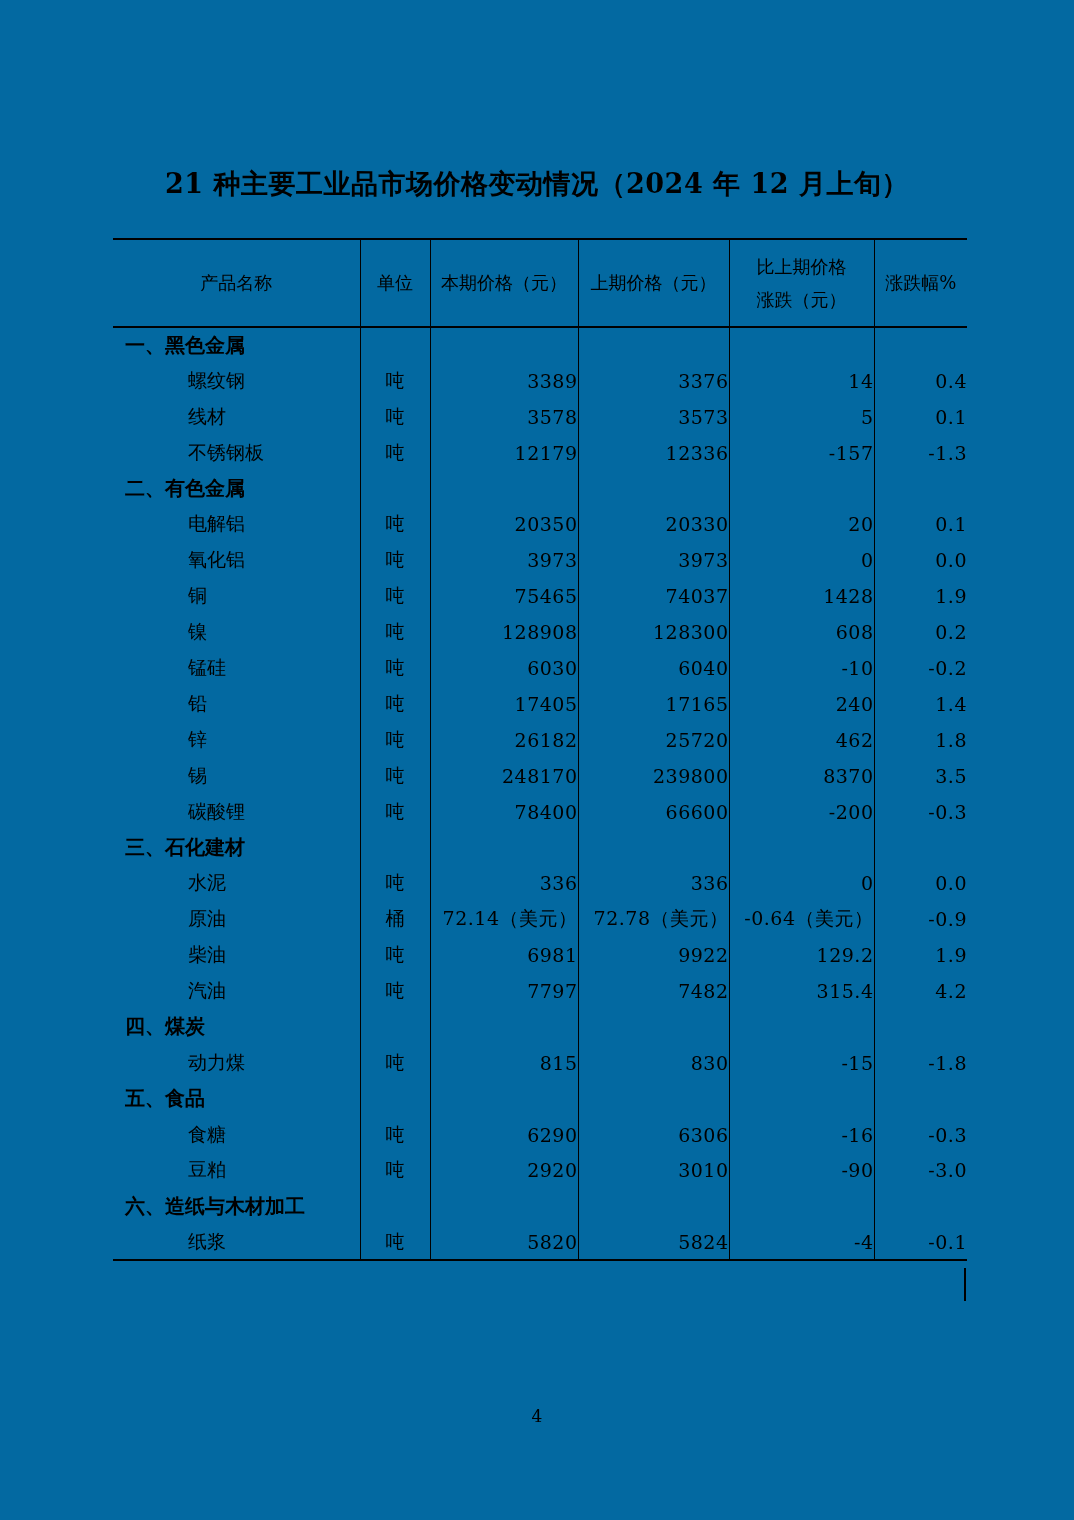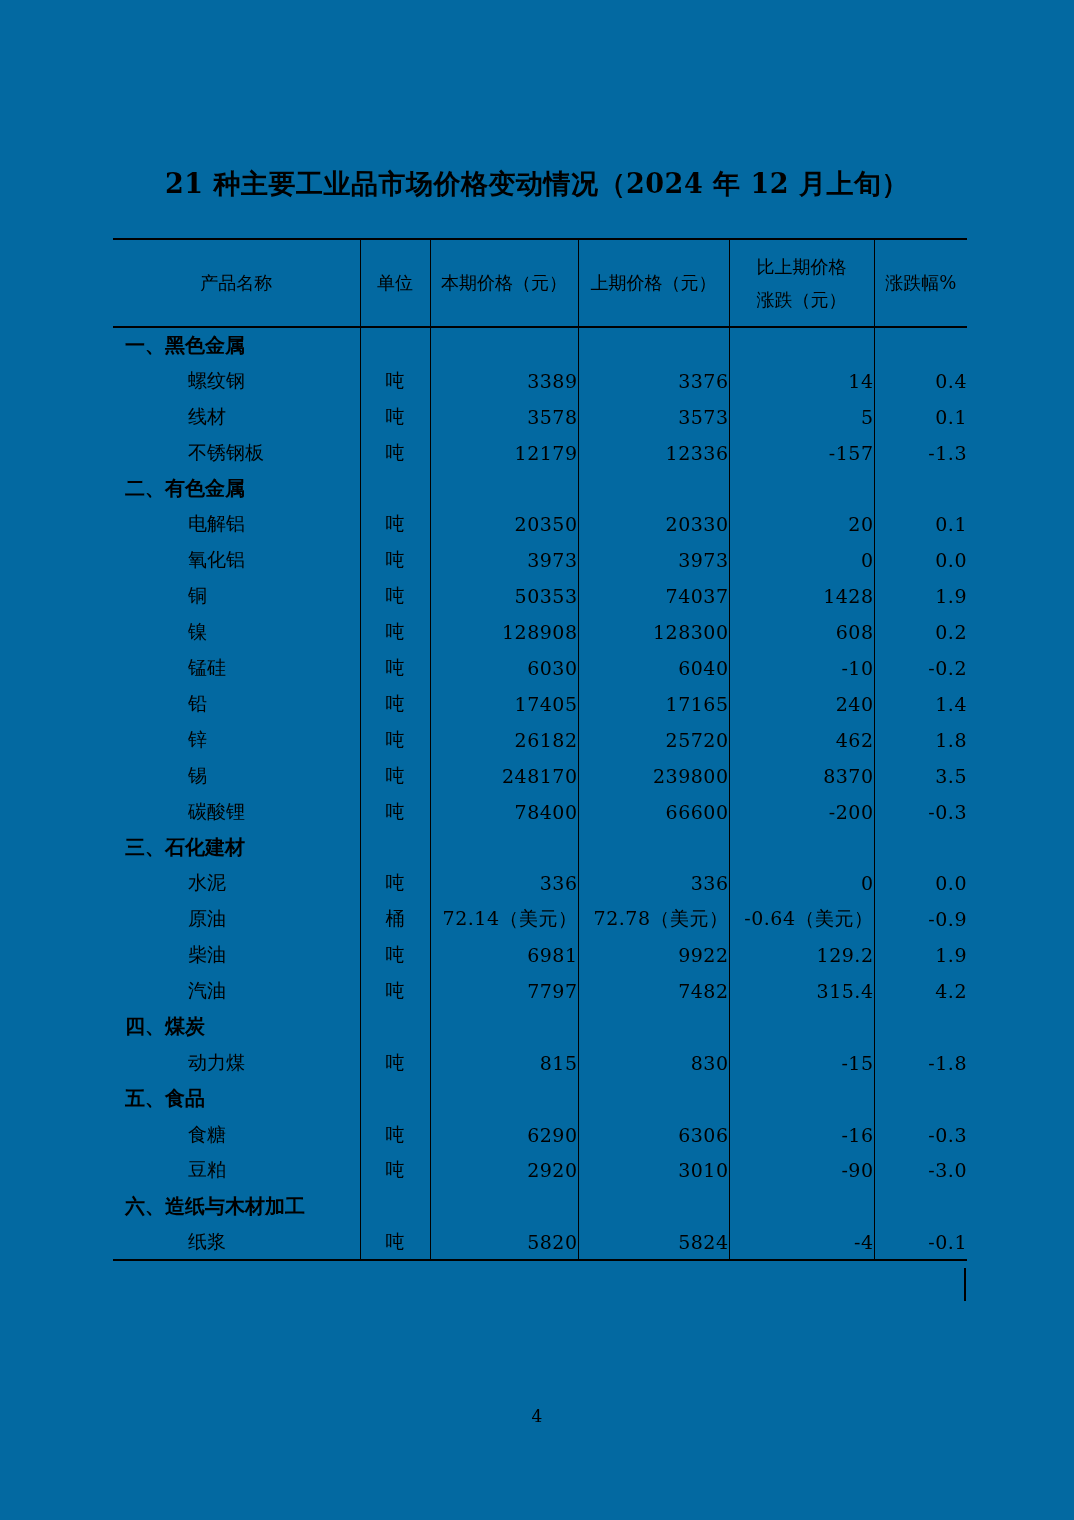--- a/index.html
+++ b/index.html
@@ -184,21 +184,21 @@
           <td class="c-name product">氧化铝</td>
           <td class="c-unit bl">吨</td>
           <td class="c-num c-cur bl">3973</td>
           <td class="c-num c-prev bl">3973</td>
           <td class="c-num c-chg bl">0</td>
           <td class="c-num c-pct bl">0.0</td>
         </tr>
         <tr>
           <td class="c-name product">铜</td>
           <td class="c-unit bl">吨</td>
-          <td class="c-num c-cur bl">50353</td>
+          <td class="c-num c-cur bl">75465</td>
           <td class="c-num c-prev bl">74037</td>
           <td class="c-num c-chg bl">1428</td>
           <td class="c-num c-pct bl">1.9</td>
         </tr>
         <tr>
           <td class="c-name product">镍</td>
           <td class="c-unit bl">吨</td>
           <td class="c-num c-cur bl">128908</td>
           <td class="c-num c-prev bl">128300</td>
           <td class="c-num c-chg bl">608</td>

